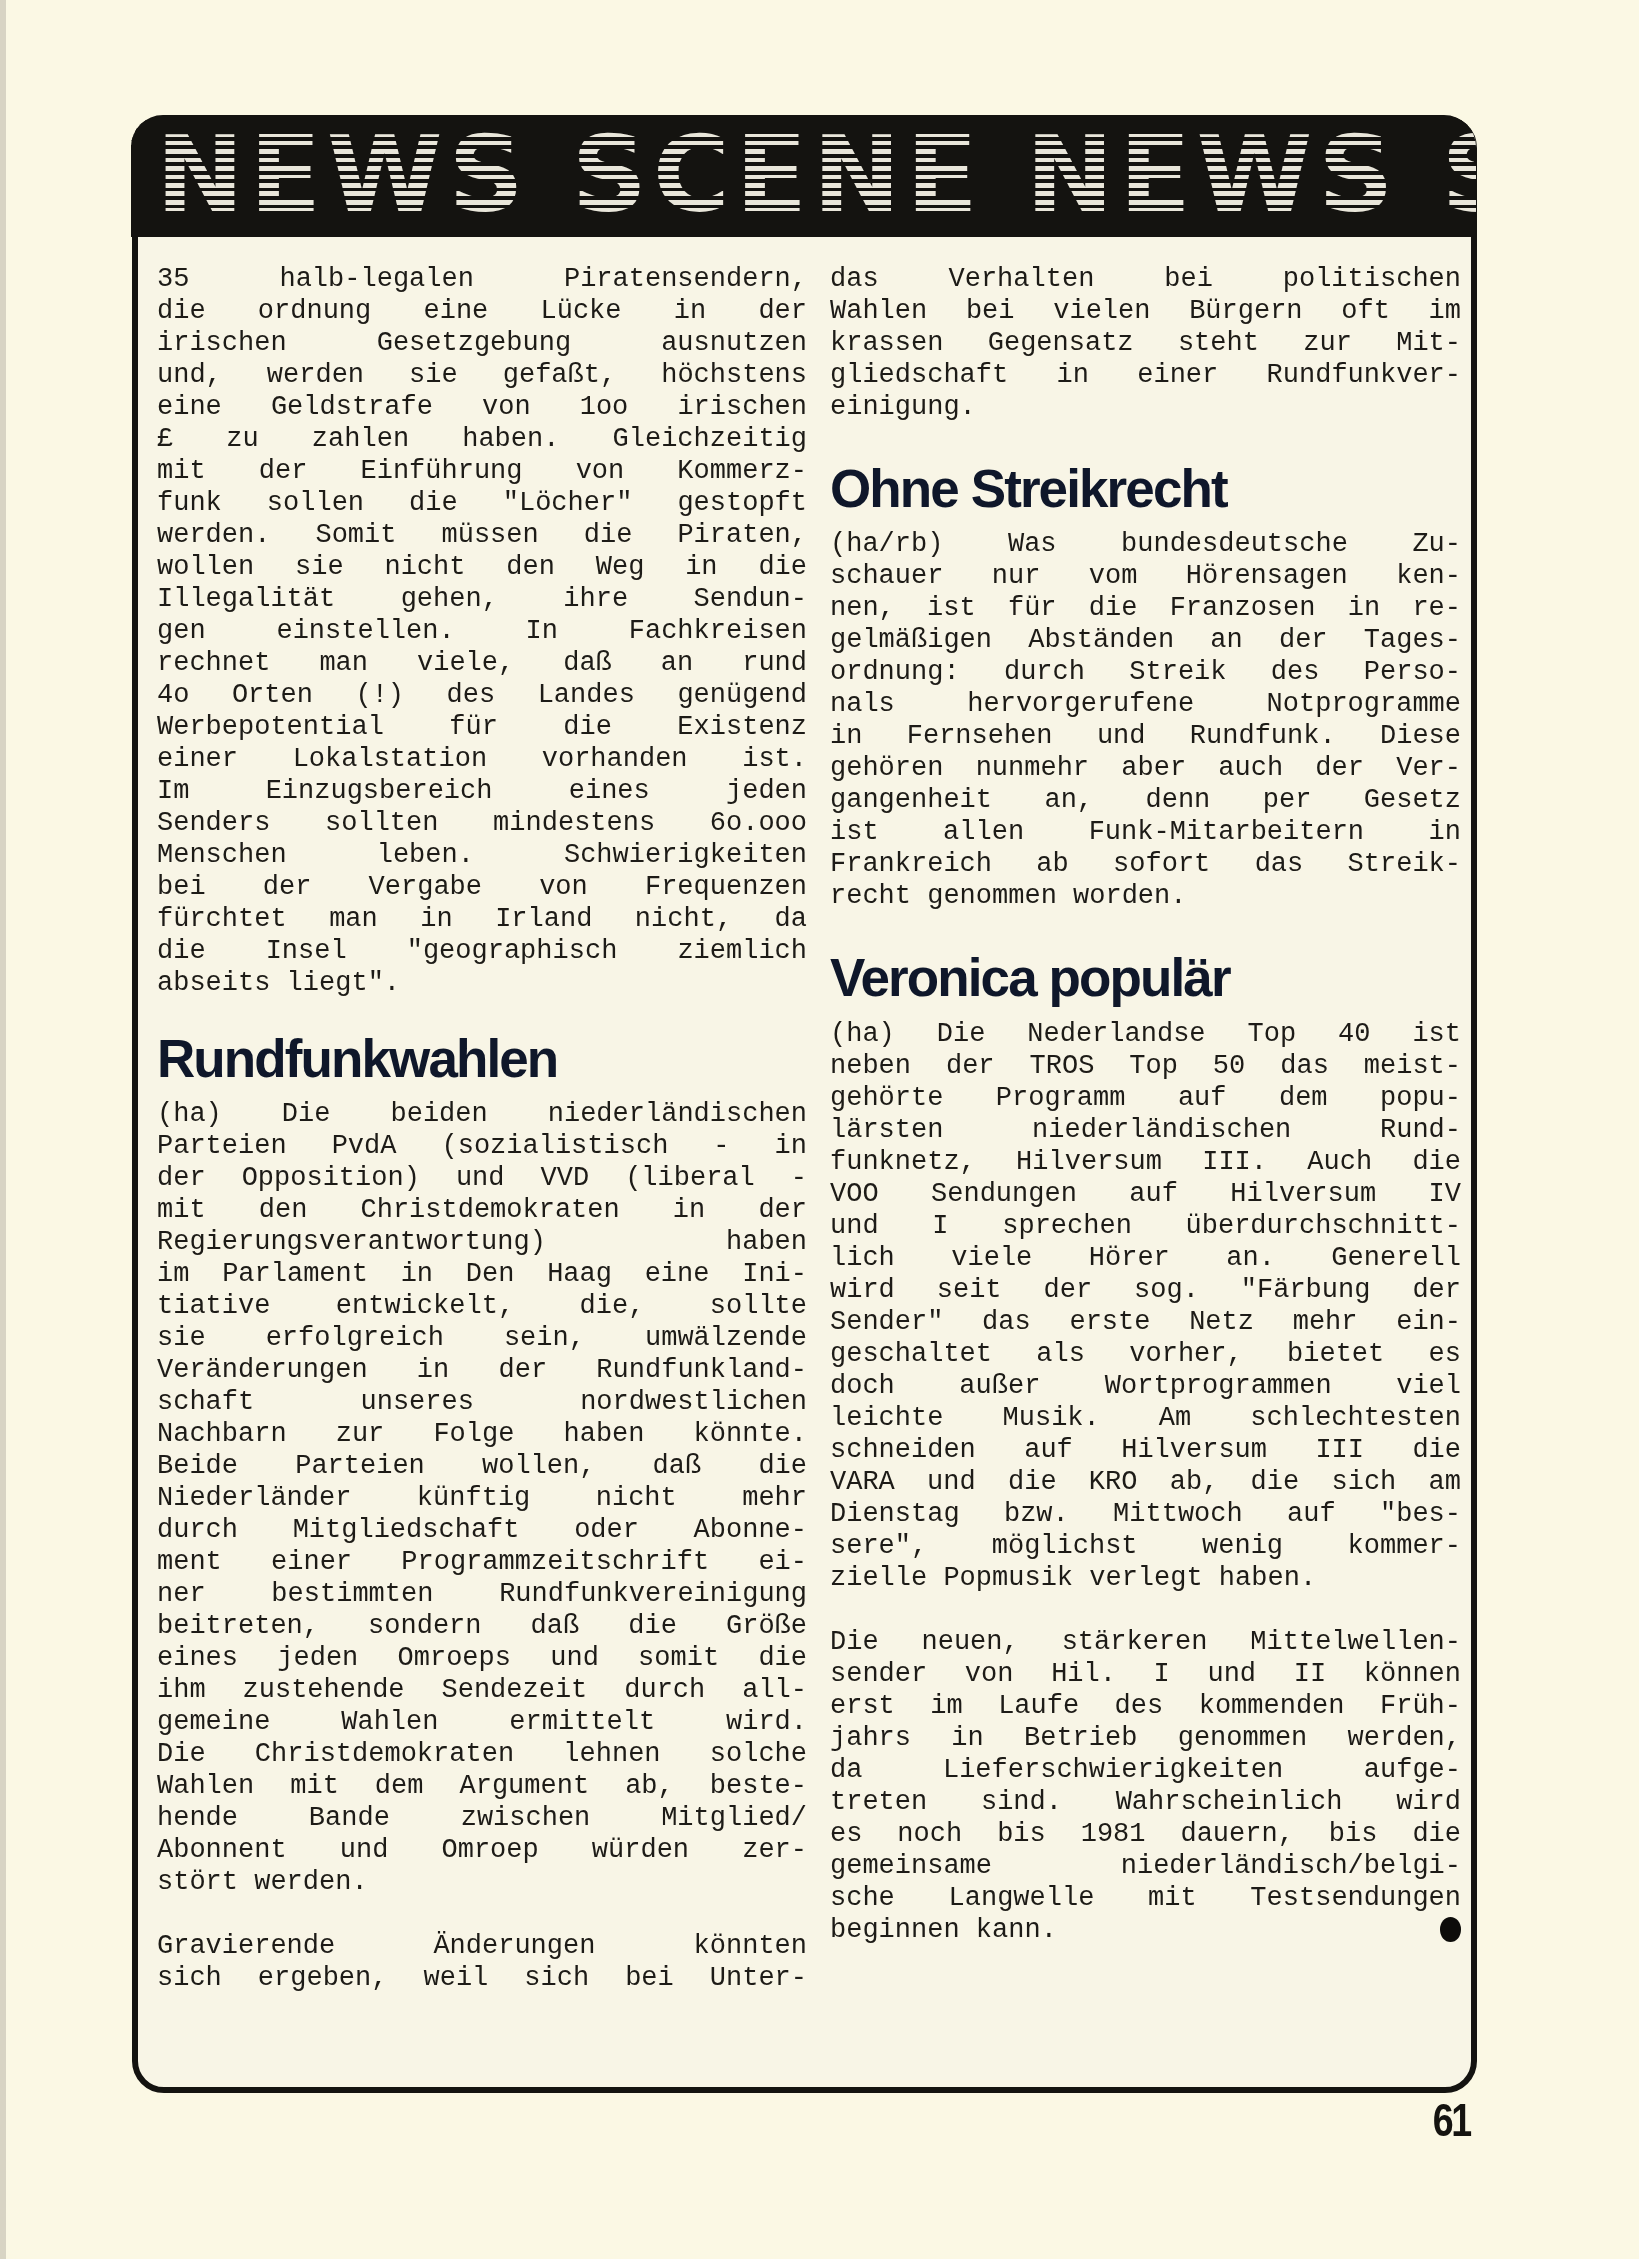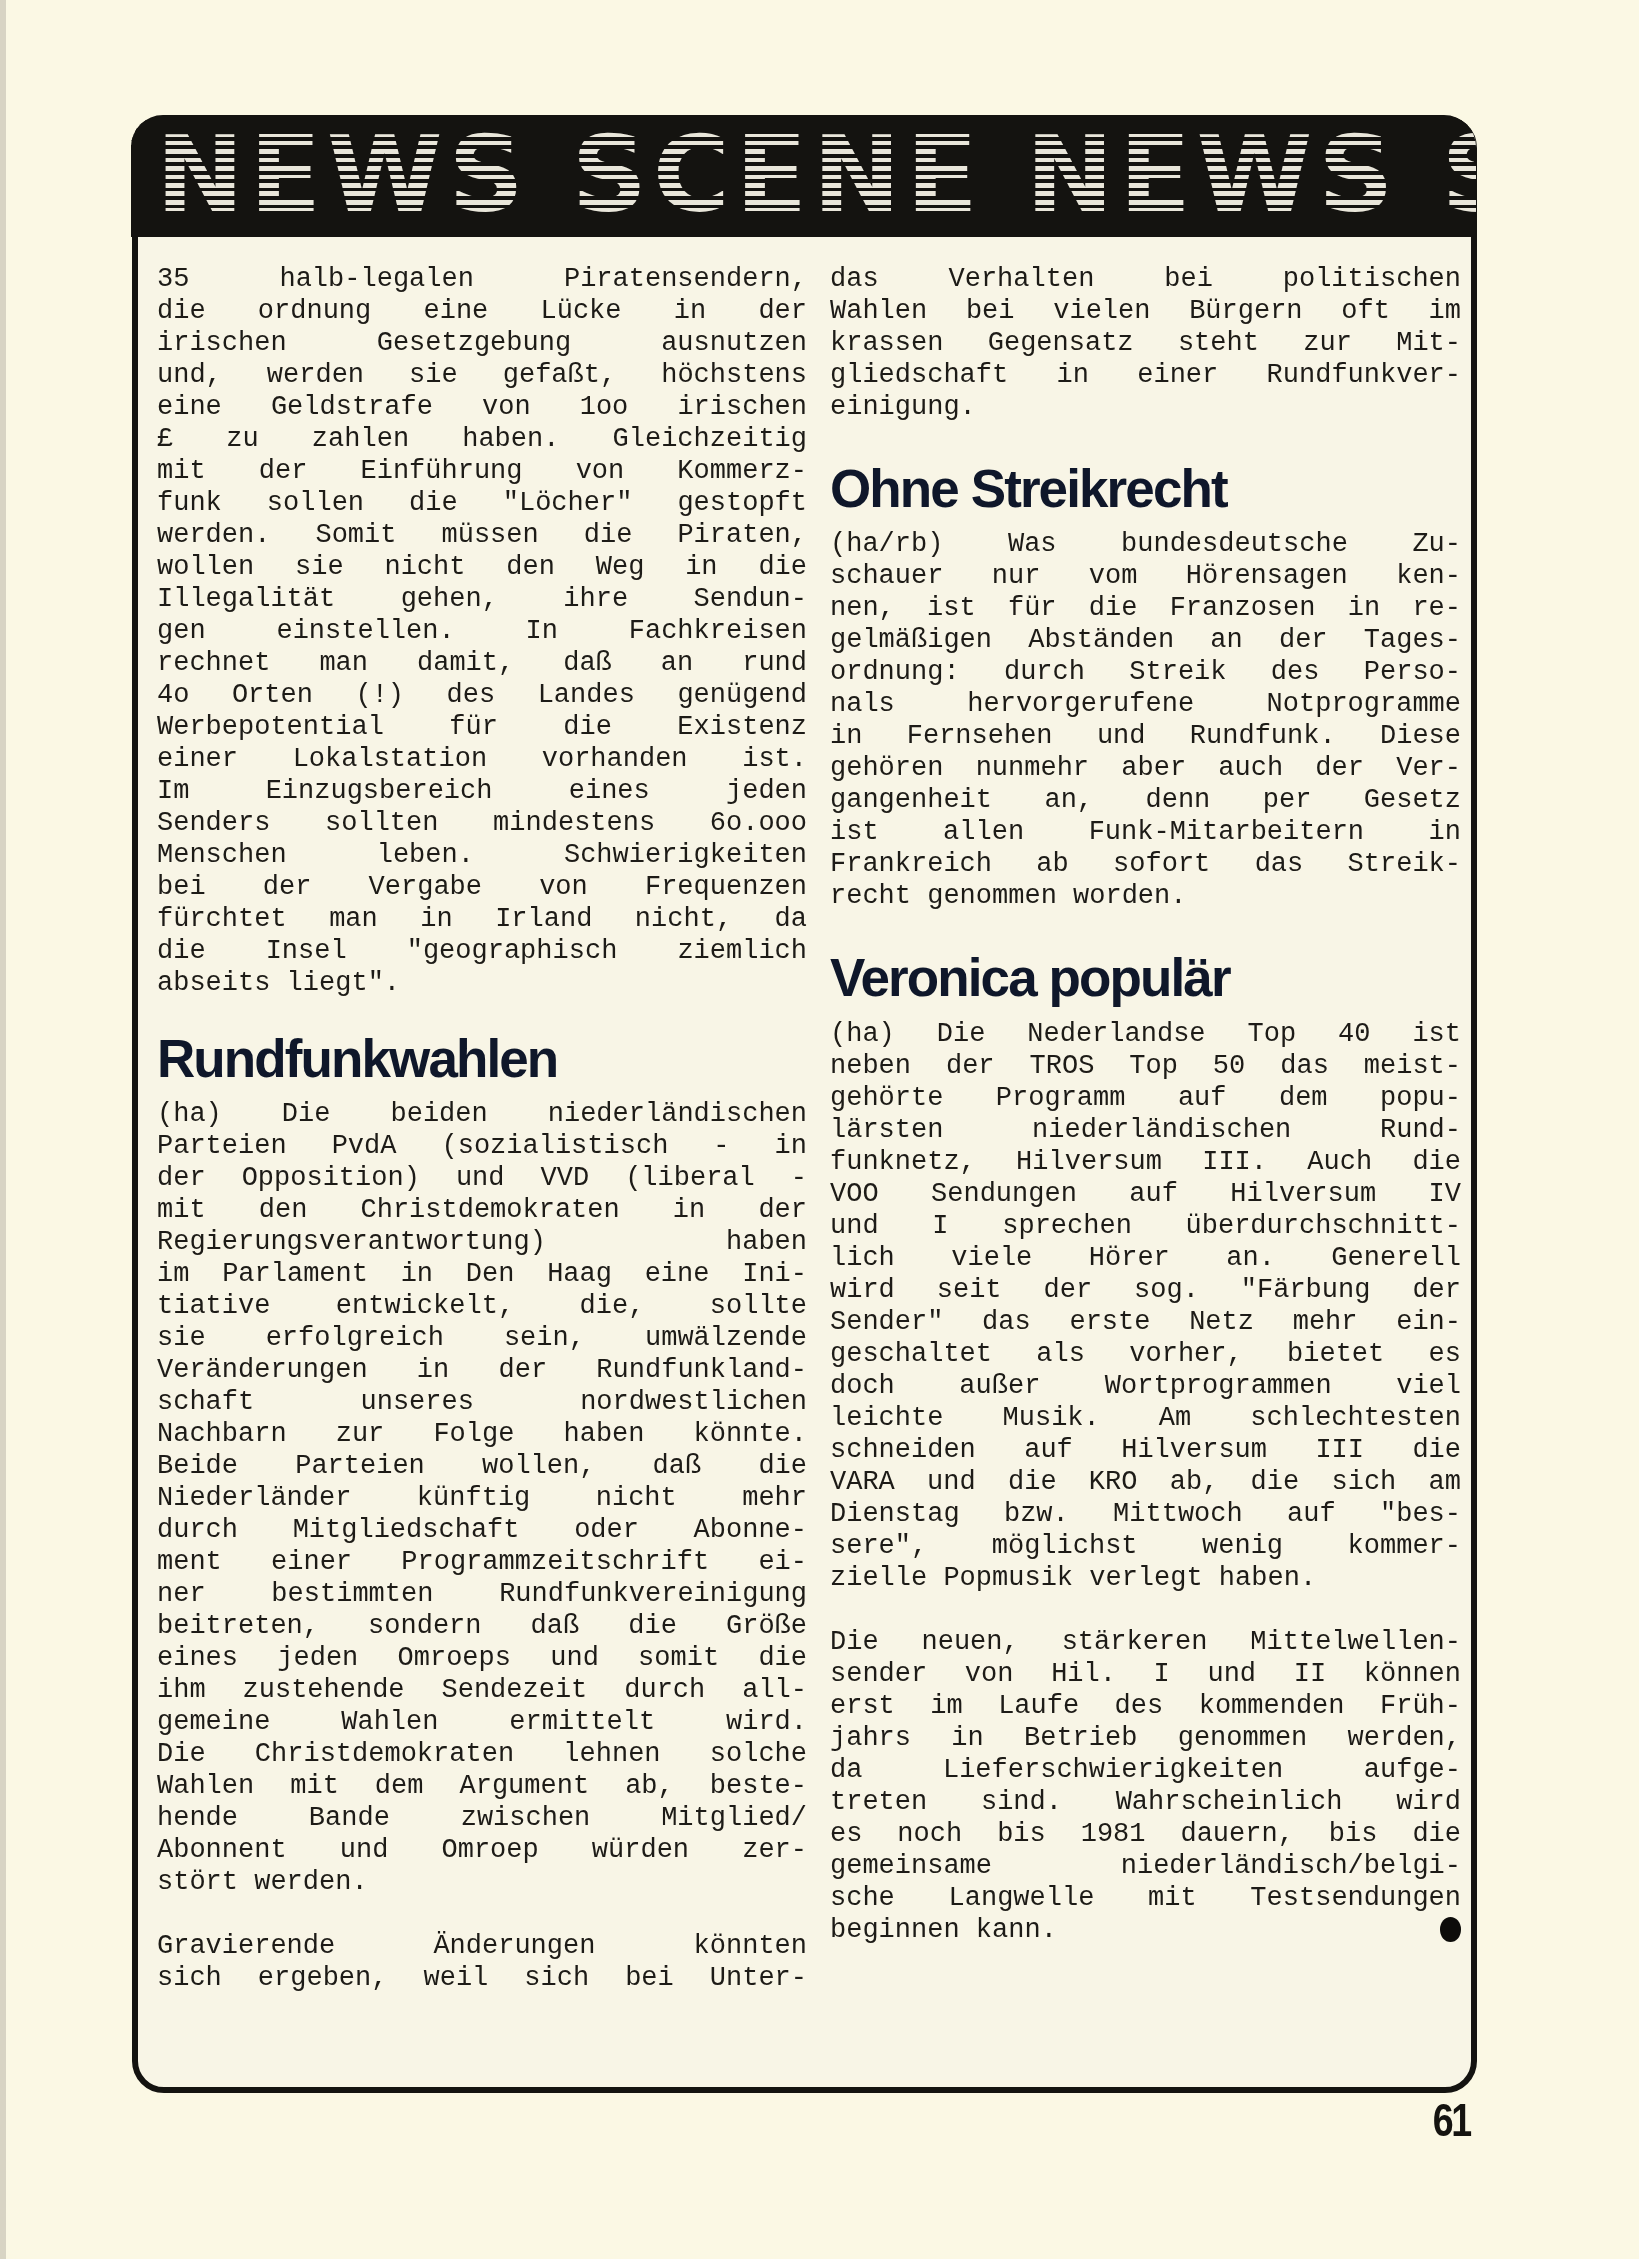--- a/index.html
+++ b/index.html
@@ -72,21 +72,21 @@
         <span class="line">irischen Gesetzgebung ausnutzen</span>
         <span class="line">und, werden sie gefaßt, höchstens</span>
         <span class="line">eine Geldstrafe von 1oo irischen</span>
         <span class="line">£ zu zahlen haben. Gleichzeitig</span>
         <span class="line">mit der Einführung von Kommerz-</span>
         <span class="line">funk sollen die "Löcher" gestopft</span>
         <span class="line">werden. Somit müssen die Piraten,</span>
         <span class="line">wollen sie nicht den Weg in die</span>
         <span class="line">Illegalität gehen, ihre Sendun-</span>
         <span class="line">gen einstellen. In Fachkreisen</span>
-        <span class="line">rechnet man damit, daß an rund</span>
+        <span class="line">rechnet man viele, daß an rund</span>
         <span class="line">4o Orten (!) des Landes genügend</span>
         <span class="line">Werbepotential für die Existenz</span>
         <span class="line">einer Lokalstation vorhanden ist.</span>
         <span class="line">Im Einzugsbereich eines jeden</span>
         <span class="line">Senders sollten mindestens 6o.ooo</span>
         <span class="line">Menschen leben. Schwierigkeiten</span>
         <span class="line">bei der Vergabe von Frequenzen</span>
         <span class="line">fürchtet man in Irland nicht, da</span>
         <span class="line">die Insel "geographisch ziemlich</span>
         <span class="line last">abseits liegt".</span>

